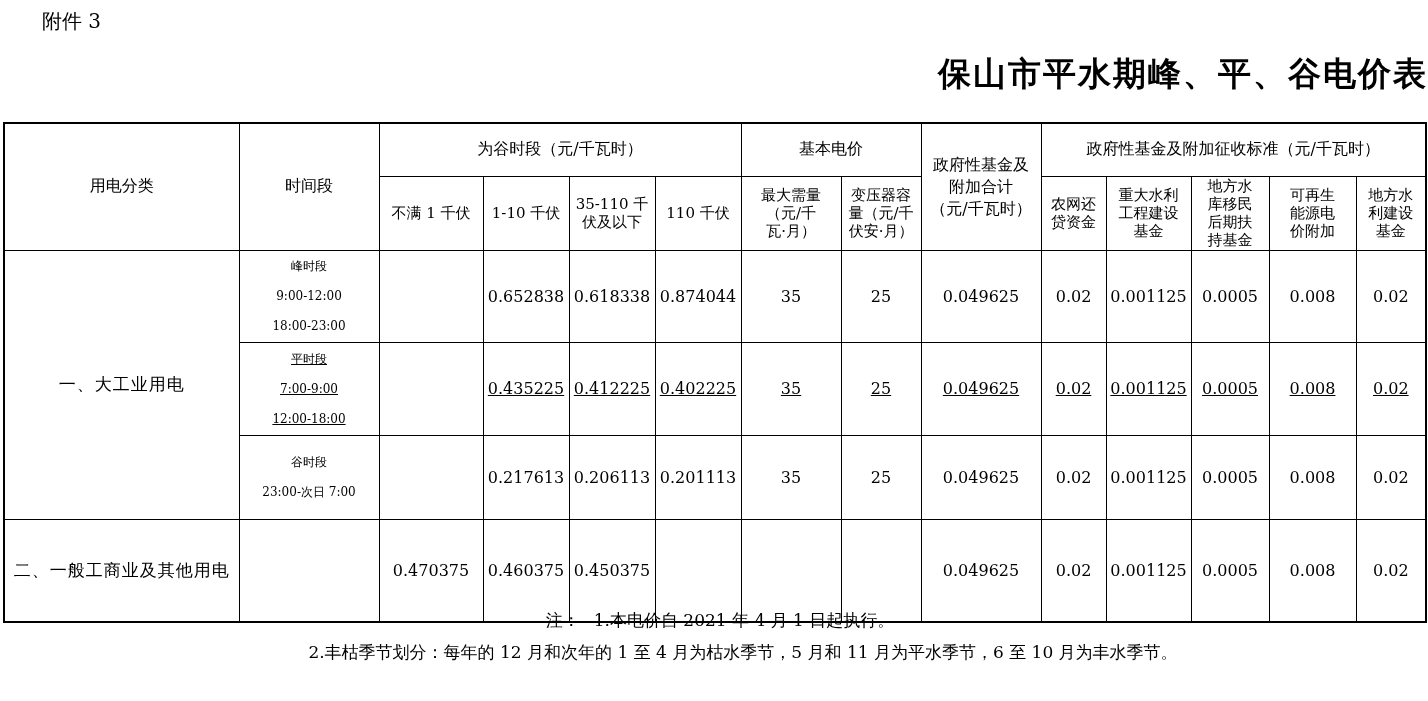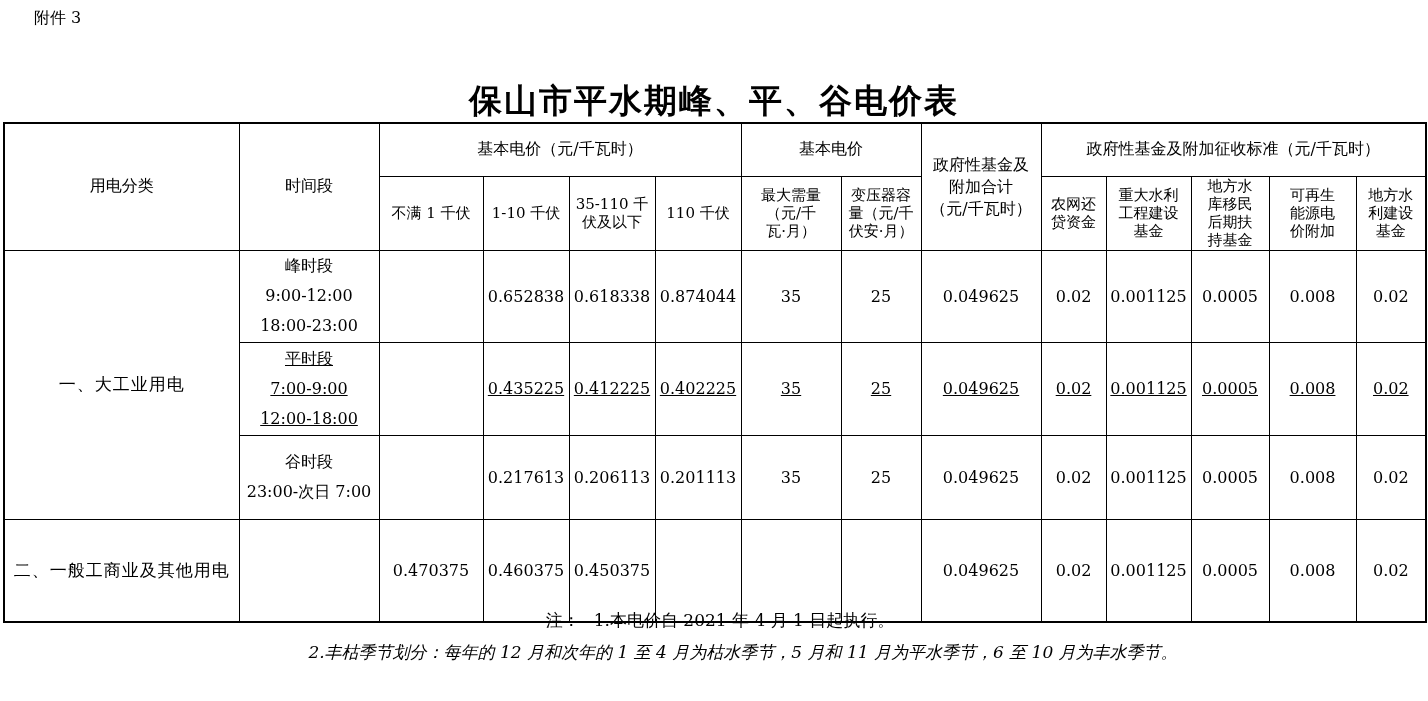--- a/index.html
+++ b/index.html
@@ -9,28 +9,28 @@
     height: 701px;
     background: #ffffff;
     color: #000000;
     font-family: "DejaVu Serif", "Liberation Serif", serif;
     overflow: hidden;
   }
   .page { width: 1428px; height: 701px; position: relative; }
 
   .attachment-label {
     position: absolute;
-    left: 34px;
+    left: 42px;
     top: 8px;
-    font-size: 16px;
+    font-size: 20px;
   }
   .doc-title {
     margin: 0;
-    padding-top: 83px;
-    text-align: center;
+    padding-top: 56px;
+    text-align: right;
     font-size: 33px;
     font-weight: bold;
     letter-spacing: 2px;
     line-height: 1.1;
   }
 
   table.price-table {
     position: absolute;
     left: 3px;
     top: 122px;
@@ -55,32 +55,32 @@
     line-height: 1.22;
     white-space: pre-line;
     padding: 0 1px;
   }
   th.span2 { white-space: pre-line; line-height: 1.35; margin-top: 28px; }
   tr.row-peak   { height: 92px; }
   tr.row-flat   { height: 93px; text-decoration: underline; }
   tr.row-valley { height: 84px; }
   tr.row-other  { height: 103px; }
   td.category-cell { font-size: 17px; letter-spacing: 1px; margin-top: 43px; }
-  .time-line { line-height: 30px; font-size: 16px; }
+  .time-line { line-height: 30px; font-size: 12px; }
 
   .notes {
     position: absolute;
     left: 30px;
     top: 604px;
     font-size: 17px;
     width: 1380px;
   }
   .note-line { line-height: 32px; white-space: nowrap; text-align: center; }
   .note-label { display: inline-block; margin-right: 14px; }
-  .note-indent { padding-left: 46px; font-style: italic; }
+  .note-indent { padding-left: 46px; }
 </style>
 </head>
 <body>
 
 <div class="page">
 
   <div class="attachment-label">附件 3</div>
 
   <h1 class="doc-title">保山市平水期峰、平、谷电价表</h1>
 
@@ -98,21 +98,21 @@
         <col style="width:65px">
         <col style="width:85px">
         <col style="width:78px">
       <col style="width:87px">
         <col style="width:70px">
     </colgroup>
     <thead>
       <tr class="head-group">
         <th rowspan="2">用电分类</th>
         <th rowspan="2">时间段</th>
-        <th colspan="4">基本电价（元/千瓦时）</th>
+        <th colspan="4">为谷时段（元/千瓦时）</th>
         <th colspan="2">基本电价</th>
         <th rowspan="2" class="span2">政府性基金及
 附加合计
 （元/千瓦时）</th>
         <th colspan="5">政府性基金及附加征收标准（元/千瓦时）</th>
       </tr>
       <tr class="head-sub">
         <th>不满 1 千伏</th>
         <th>1-10 千伏</th>
         <th>35-110 千

